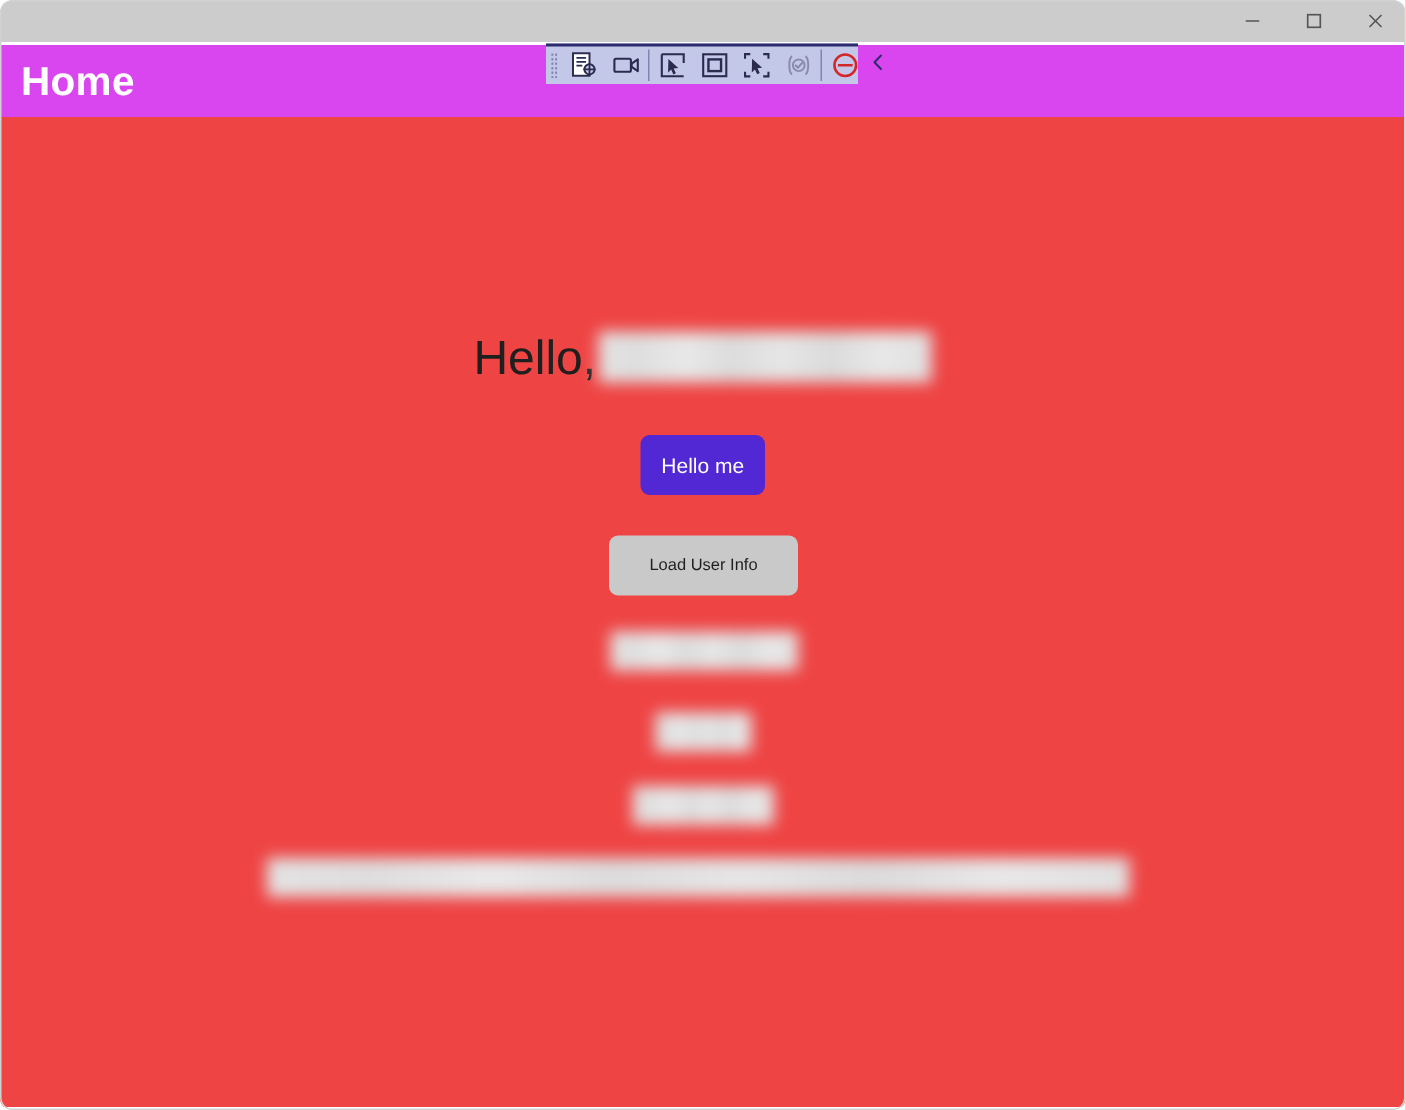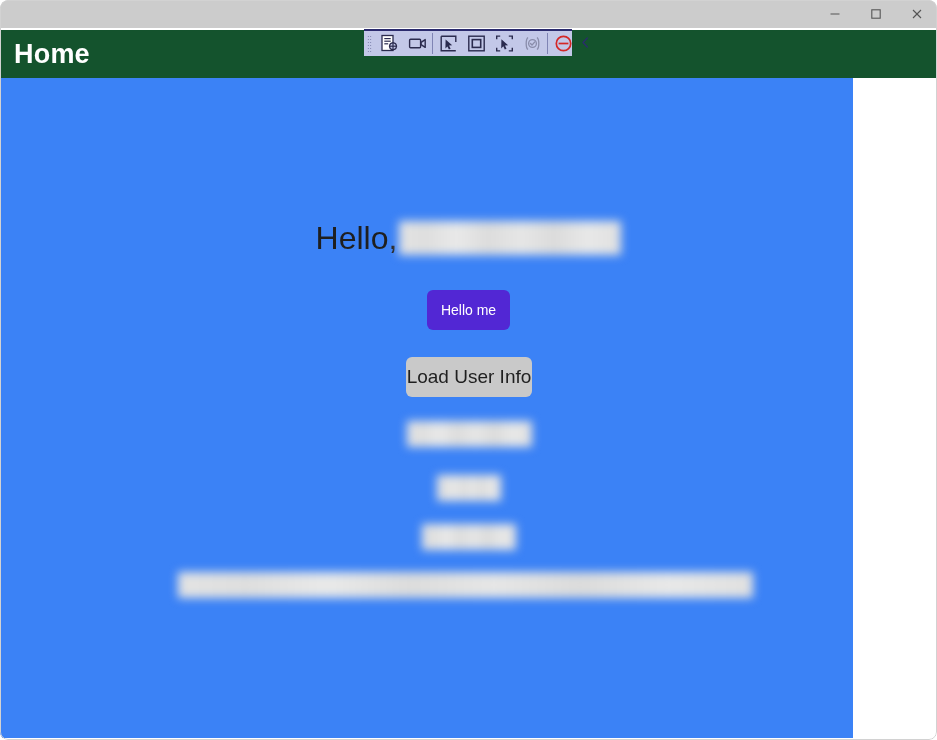--- a/index.html
+++ b/index.html
@@ -110,42 +110,42 @@
     flex: none;
   }
 
   
   #app-header {
     position: absolute;
     top: 30px;
     left: 0;
     width: 937px;
     height: 48px;
-    background: #14532d;
+    background: #d946ef;
     display: flex;
     align-items: center;
     z-index: 10;
   }
   #page-title {
     color: #ffffff;
     font-size: 27px;
     font-weight: bold;
     letter-spacing: 0.2px;
     margin-left: 14px;
     line-height: 1;
   }
 
   
   #content {
     position: absolute;
     top: 78px;
     left: 0;
-    width: 853px;
+    width: 937px;
     height: 660px;
-    background: #3b82f6;
+    background: #ef4444;
     overflow: hidden;
   }
 
   #greeting-row {
     position: absolute;
     top: 143px;
     left: 0;
     width: 937px;
     display: flex;
     justify-content: center;
@@ -189,21 +189,21 @@
   #load-user-info-button {
     position: absolute;
     top: 279px;
     left: 406px;
     width: 126px;
     height: 40px;
     background: #c9c9c9;
     color: #1f1f1f;
     border: none;
     border-radius: 6px;
-    font-size: 19px;
+    font-size: 11px;
     font-family: "Liberation Sans", sans-serif;
     cursor: pointer;
     padding: 0;
   }
 
   #user-line-1 {
     position: absolute;
     top: 343px;
     left: 407px;
     width: 125px;

